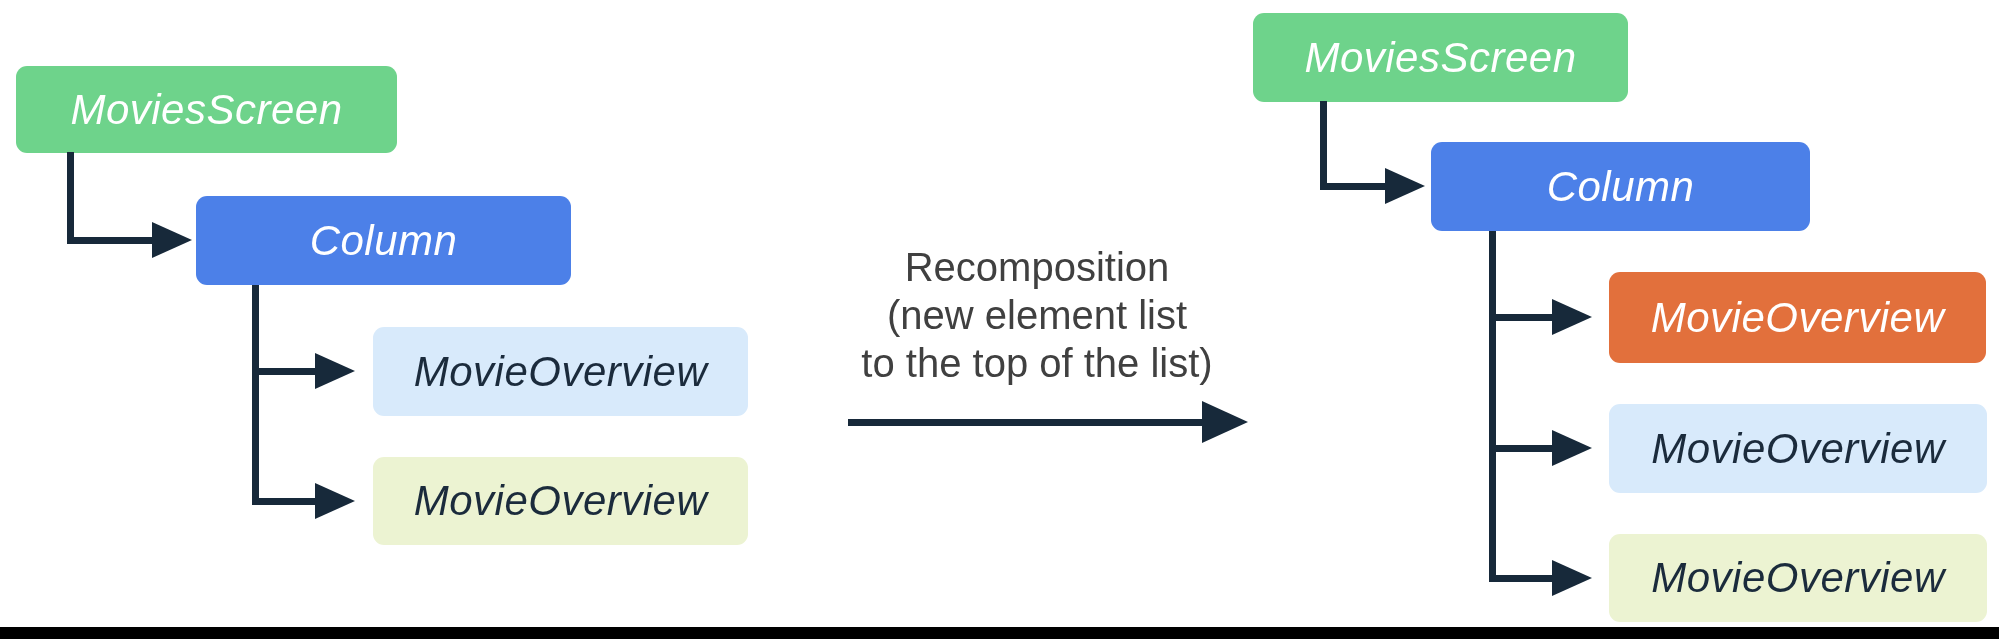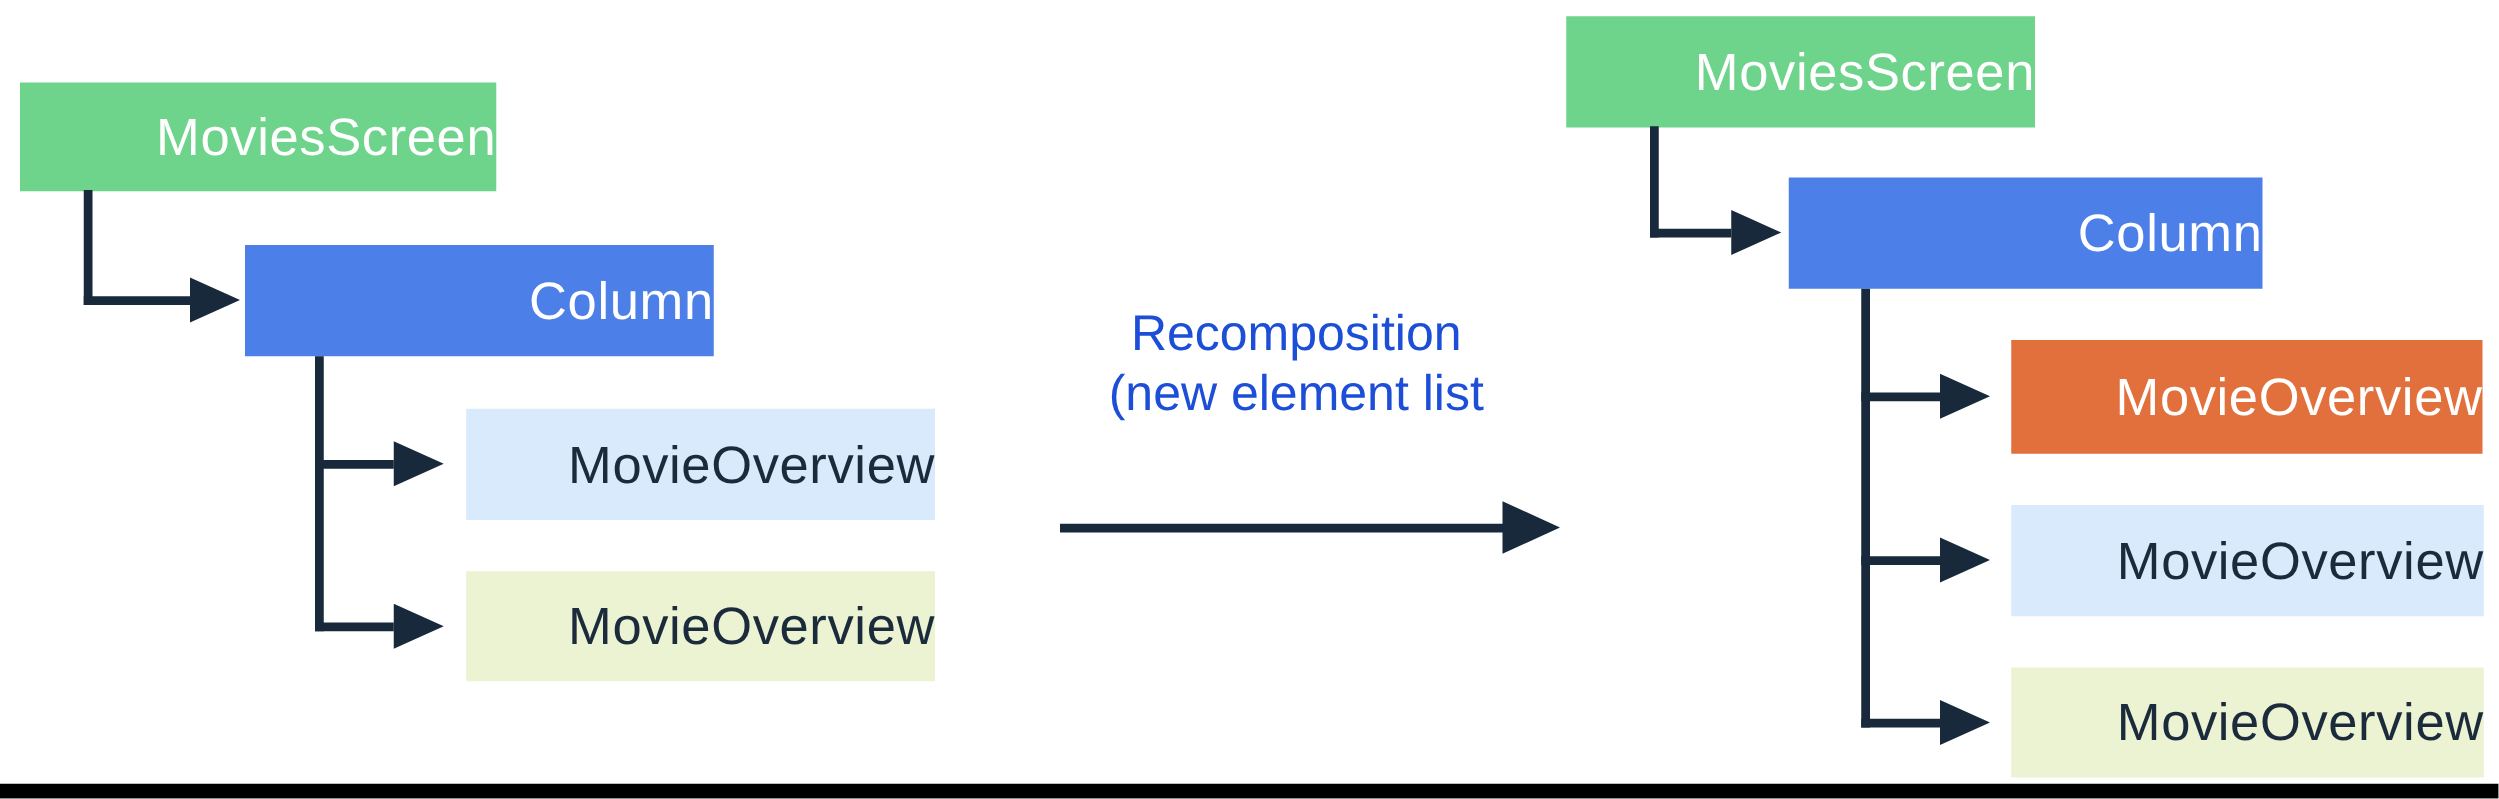--- a/index.html
+++ b/index.html
@@ -6,24 +6,25 @@
   .canvas{
     position:relative;
     width:1999px;
     height:639px;
     background:#ffffff;
     overflow:hidden;
     font-family:"Liberation Sans", sans-serif;
   }
   .node{
     position:absolute;
-    border-radius:0;
+    border-radius:11px;
     display:flex;
     align-items:center;
-    justify-content:flex-end;
+    justify-content:center;
+    font-style:italic;
   }
   .node-label{
     font-size:42px;
     letter-spacing:0.5px;
     white-space:nowrap;
   }
   .vline,.hline{position:absolute;}
   .vline{width:7px;}
   .hline{height:7px;}
   .arrowhead{
@@ -79,23 +80,24 @@
 
     <div class="node" style="left: 373px; top: 327px; width: 375px; height: 89px; background-color: rgb(216, 234, 251);">
       <span class="node-label" style="color: rgb(27, 43, 60);">MovieOverview</span>
     </div>
 
     <div class="node" style="left: 373px; top: 457px; width: 375px; height: 88px; background-color: rgb(236, 243, 210);">
       <span class="node-label" style="color: rgb(27, 43, 60);">MovieOverview</span>
     </div>
   </div>
 
-  <div class="annotation" style="color: #1d4ed8; text-align: center;">
+  <div class="annotation" style="color: #404040; text-align: center;">
     <div>Recomposition</div>
     <div>(new element list</div>
+    <div>to the top of the list)</div>
   </div>
 
   <div class="hline" style="left: 848px; top: 419px; width: 360px; background-color: rgb(23, 41, 58);"></div>
   <div class="big-arrowhead" style="left: 1202px; top: 401px; border-left-color: rgb(23, 41, 58);"></div>
 
   <div>
     <div class="node" style="left: 1253px; top: 13px; width: 375px; height: 89px; background-color: rgb(110, 211, 139);">
       <span class="node-label" style="color: rgb(255, 255, 255);">MoviesScreen</span>
     </div>
 

